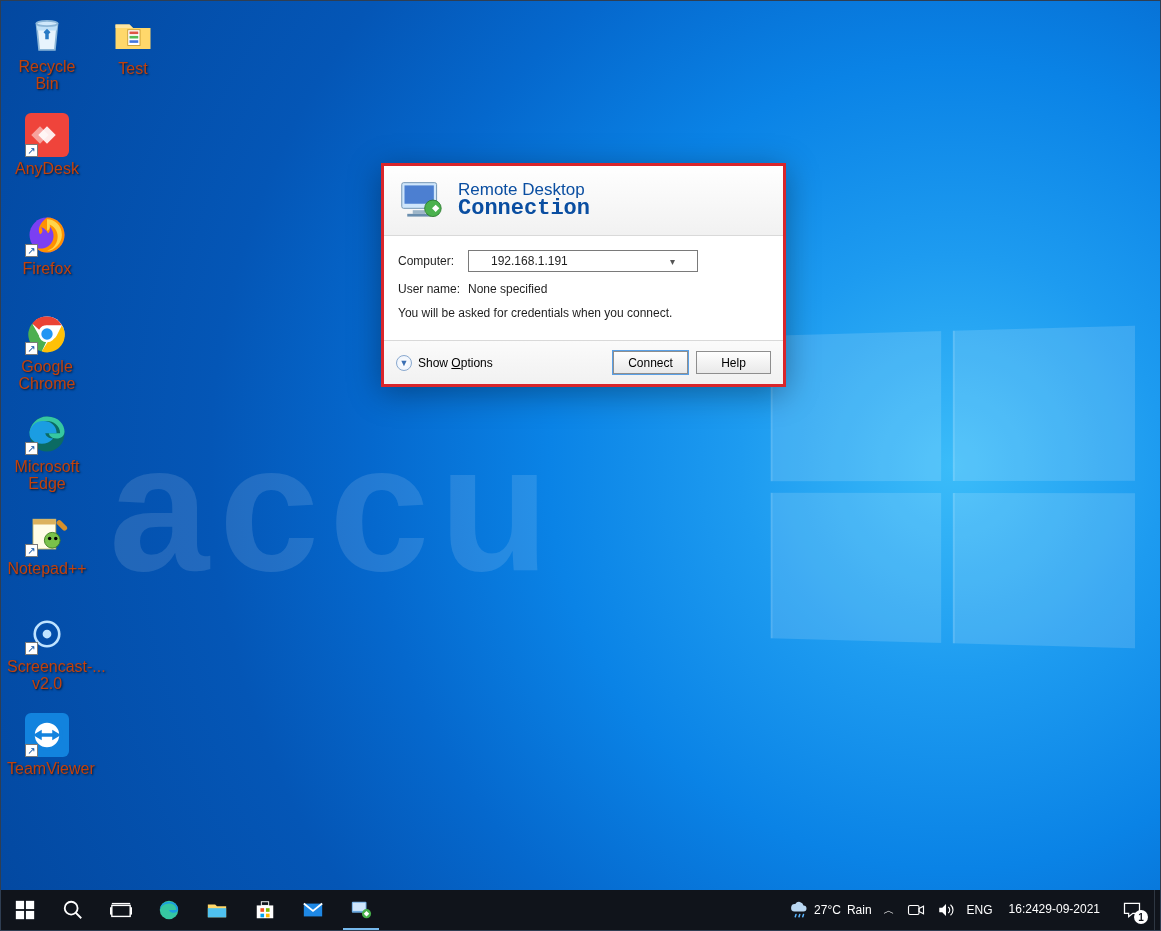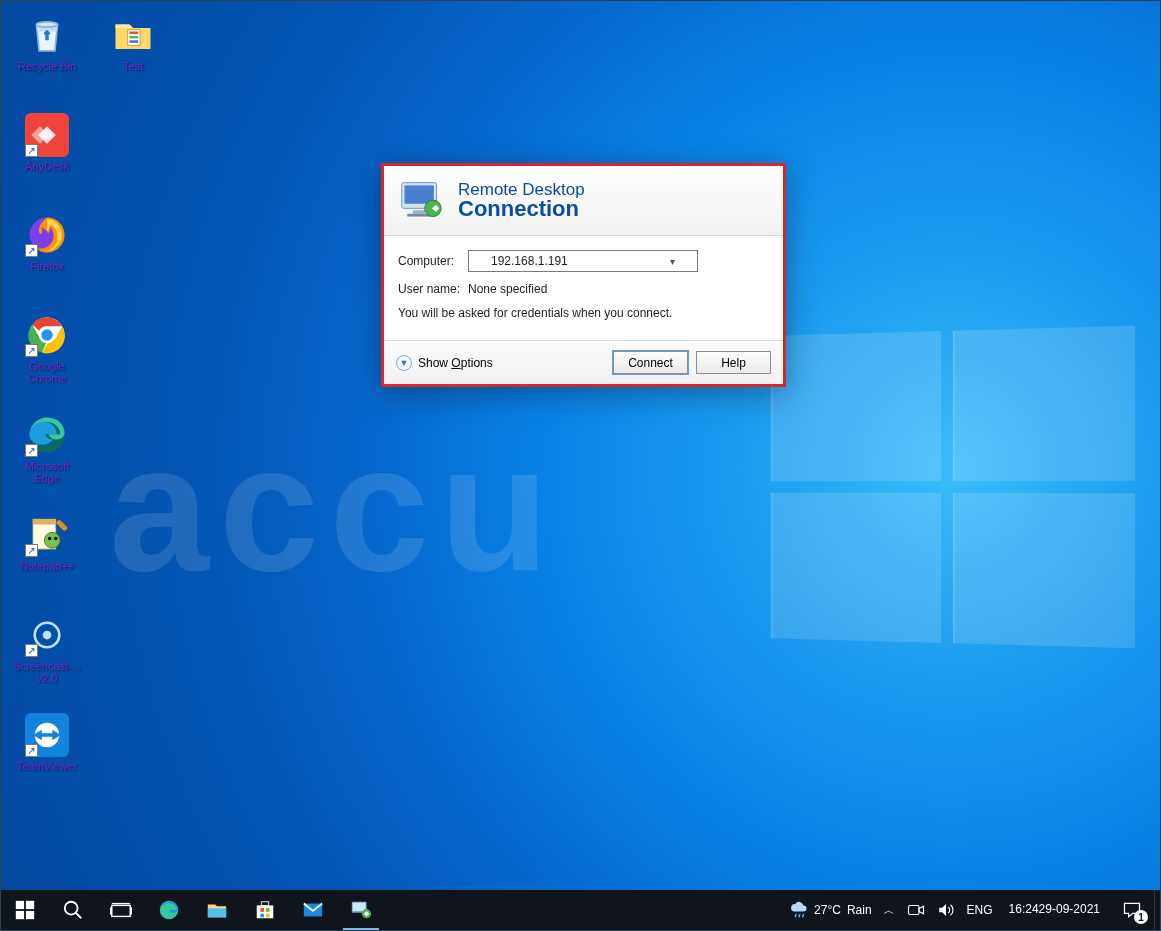--- a/index.html
+++ b/index.html
@@ -49,21 +49,21 @@
     width:80px; height:78px;
     display:flex; flex-direction:column; align-items:center;
     margin-bottom:22px; cursor:pointer; position:relative;
   }
   .dicon .ico{
     width:44px; height:44px; border-radius:6px;
     display:flex; align-items:center; justify-content:center;
     position:relative;
   }
   .dicon .lbl{
-    margin-top:4px; color:#6d28d9; font-size:11px; text-align:center;
+    margin-top:4px; color:#c2410c; font-size:16px; text-align:center;
     text-shadow:1px 1px 2px rgba(0,0,0,.7);
     line-height:1.05; width:100%;
   }
   .dicon .shortcut{
     position:absolute; left:0px; bottom:0px; width:13px; height:13px;
     background:#fff; border:1px solid #7a7a7a;
     display:flex; align-items:center; justify-content:center;
     font-size:10px; color:#0a4ea1;
   }
   
@@ -97,21 +97,21 @@
   .rdc-wbtn.max::before{content:""; width:10px; height:10px; border:1px solid currentColor;}
   .rdc-wbtn.close{font-size:16px;}
   .rdc-banner{
     height:70px; background:linear-gradient(#fff,#f1f1f1);
     display:flex; align-items:center; gap:14px; padding:0 14px;
     border-bottom:1px solid #d9d9d9;
   }
   .rdc-monitor{width:46px;height:44px;}
   .rdc-bcol{display:flex; flex-direction:column; line-height:1;}
   .rdc-b1{color:var(--accent); font-size:17px;}
-  .rdc-b2{color:var(--accent); font-size:22px; font-weight:700;}
+  .rdc-b2{color:var(--accent); font-size:22px; font-weight:700;font-family:Liberation Mono, monospace;}
   .rdc-body{padding:14px 14px 6px; font-size:12px; color:#1f1f1f;}
   .rdc-row{display:flex; align-items:center; margin-bottom:10px;}
   .rdc-row label{width:70px;}
   .rdc-combo{
     flex:1; height:22px; border:1px solid #7a7a7a; background:#fff;
     display:flex; align-items:center; justify-content:space-between;
     padding:0 22px; font-size:12px; cursor:pointer; max-width:230px;
   }
   .rdc-combo .chev{font-size:10px;color:#555;}
   .rdc .uname{margin-left:0;}

